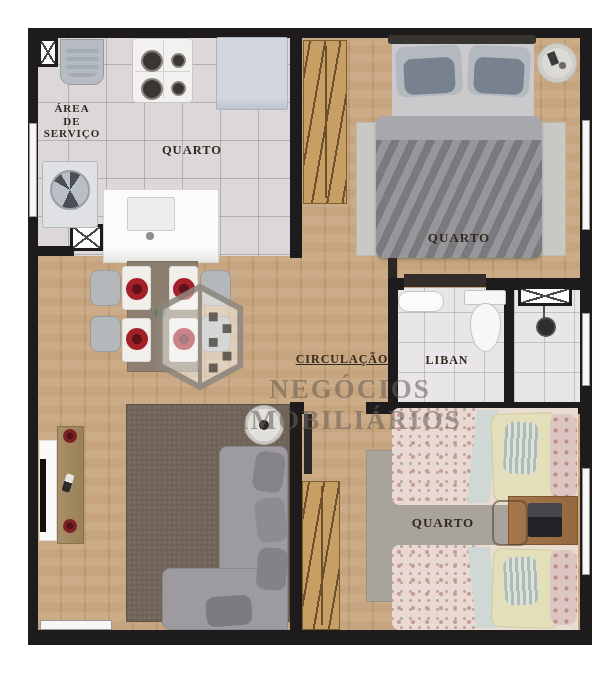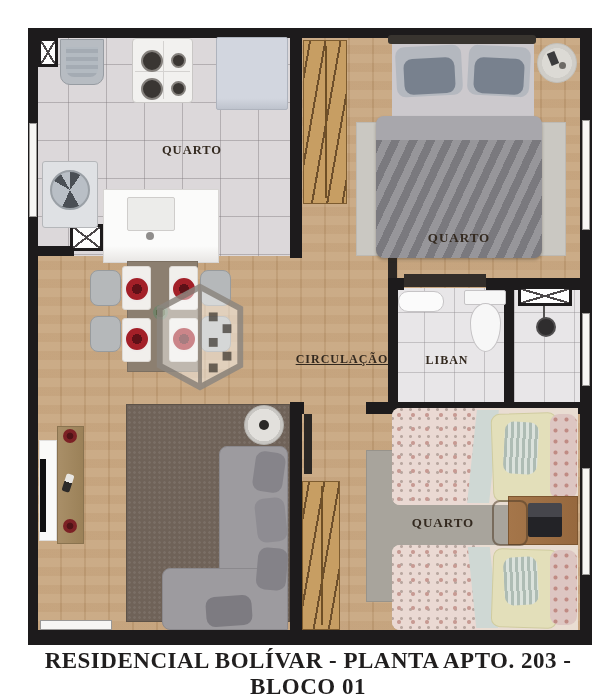--- a/index.html
+++ b/index.html
@@ -174,32 +174,35 @@
         background-size:14px 14px,9px 9px;background-position:0 0,5px 6px;"></div>
     <div class="abs" style="left:80px;top:2px;width:22px;height:81px;background:#cfd8d4;transform:skewX(6deg);"></div>
     <div class="pill" style="left:100px;top:4px;width:64px;height:77px;background:#e3dfba;border:1px solid #d0cc9f;transform:rotate(2deg);"></div>
     <div class="pill" style="left:112px;top:12px;width:34px;height:48px;background:repeating-linear-gradient(90deg,#aebcb4 0 3px,#dbe2dc 3px 6px);transform:rotate(-3deg);"></div>
     <div class="pill" style="left:158px;top:5px;width:27px;height:75px;background:radial-gradient(#c08b84 1.5px,transparent 2.5px),#ddc6c2;background-size:11px 11px;"></div>
   </div>
   <div class="abs" style="left:508px;top:496px;width:70px;height:49px;background:linear-gradient(90deg,#a5764a,#96683e);border:1px solid #7d5630;box-sizing:border-box;"></div>
   <div class="abs" style="left:528px;top:503px;width:34px;height:34px;background:linear-gradient(180deg,#46464c 0 40%,#232327 41% 100%);border-radius:2px;"></div>
   <div class="abs" style="left:492px;top:500px;width:36px;height:46px;border:2px solid rgba(80,60,40,.55);border-radius:8px;background:transparent;box-sizing:border-box;"></div>
 
+  <div class="lbl" style="left:27px;top:102px;width:90px;font-size:11px;">ÁREA
+DE
+SERVIÇO</div>
   <div class="lbl" style="left:142px;top:143px;width:100px;font-size:12.5px;">QUARTO</div>
   <div class="lbl" style="left:409px;top:231px;width:100px;font-size:13px;">QUARTO</div>
   <div class="lbl" style="left:292px;top:353px;width:100px;font-size:12px;text-decoration:underline;">CIRCULAÇÃO</div>
   <div class="lbl" style="left:407px;top:354px;width:80px;font-size:12px;">LIBAN</div>
   <div class="lbl" style="left:393px;top:516px;width:100px;font-size:13px;">QUARTO</div>
 
   <div class="abs" style="left:152px;top:283px;width:96px;height:108px;opacity:.85;">
     <svg width="96" height="108" viewBox="0 0 90 110">
       <polygon points="45,4 86,26 86,84 45,106 4,84 4,26" fill="rgba(250,249,247,.55)" stroke="#8d8780" stroke-width="6"></polygon>
       <line x1="45" y1="4" x2="45" y2="106" stroke="#8d8780" stroke-width="4"></line>
       <rect x="54" y="30" width="9" height="9" fill="#57524c"></rect>
       <rect x="68" y="42" width="9" height="9" fill="#57524c"></rect>
       <rect x="54" y="56" width="9" height="9" fill="#57524c"></rect>
       <rect x="68" y="70" width="9" height="9" fill="#57524c"></rect>
       <rect x="54" y="82" width="9" height="9" fill="#57524c"></rect>
     </svg>
   </div>
-
-  <div class="caption">RESIDENCIAL BOLÍVAR - PLANTA APTO. 203 - BLOCO 01</div>
+  <div class="tagline" style="left:160px;top:374px;width:380px;">NEGÓCIOS IMOBILIÁRIOS</div>
+
 </div>
 
 </body></html>

